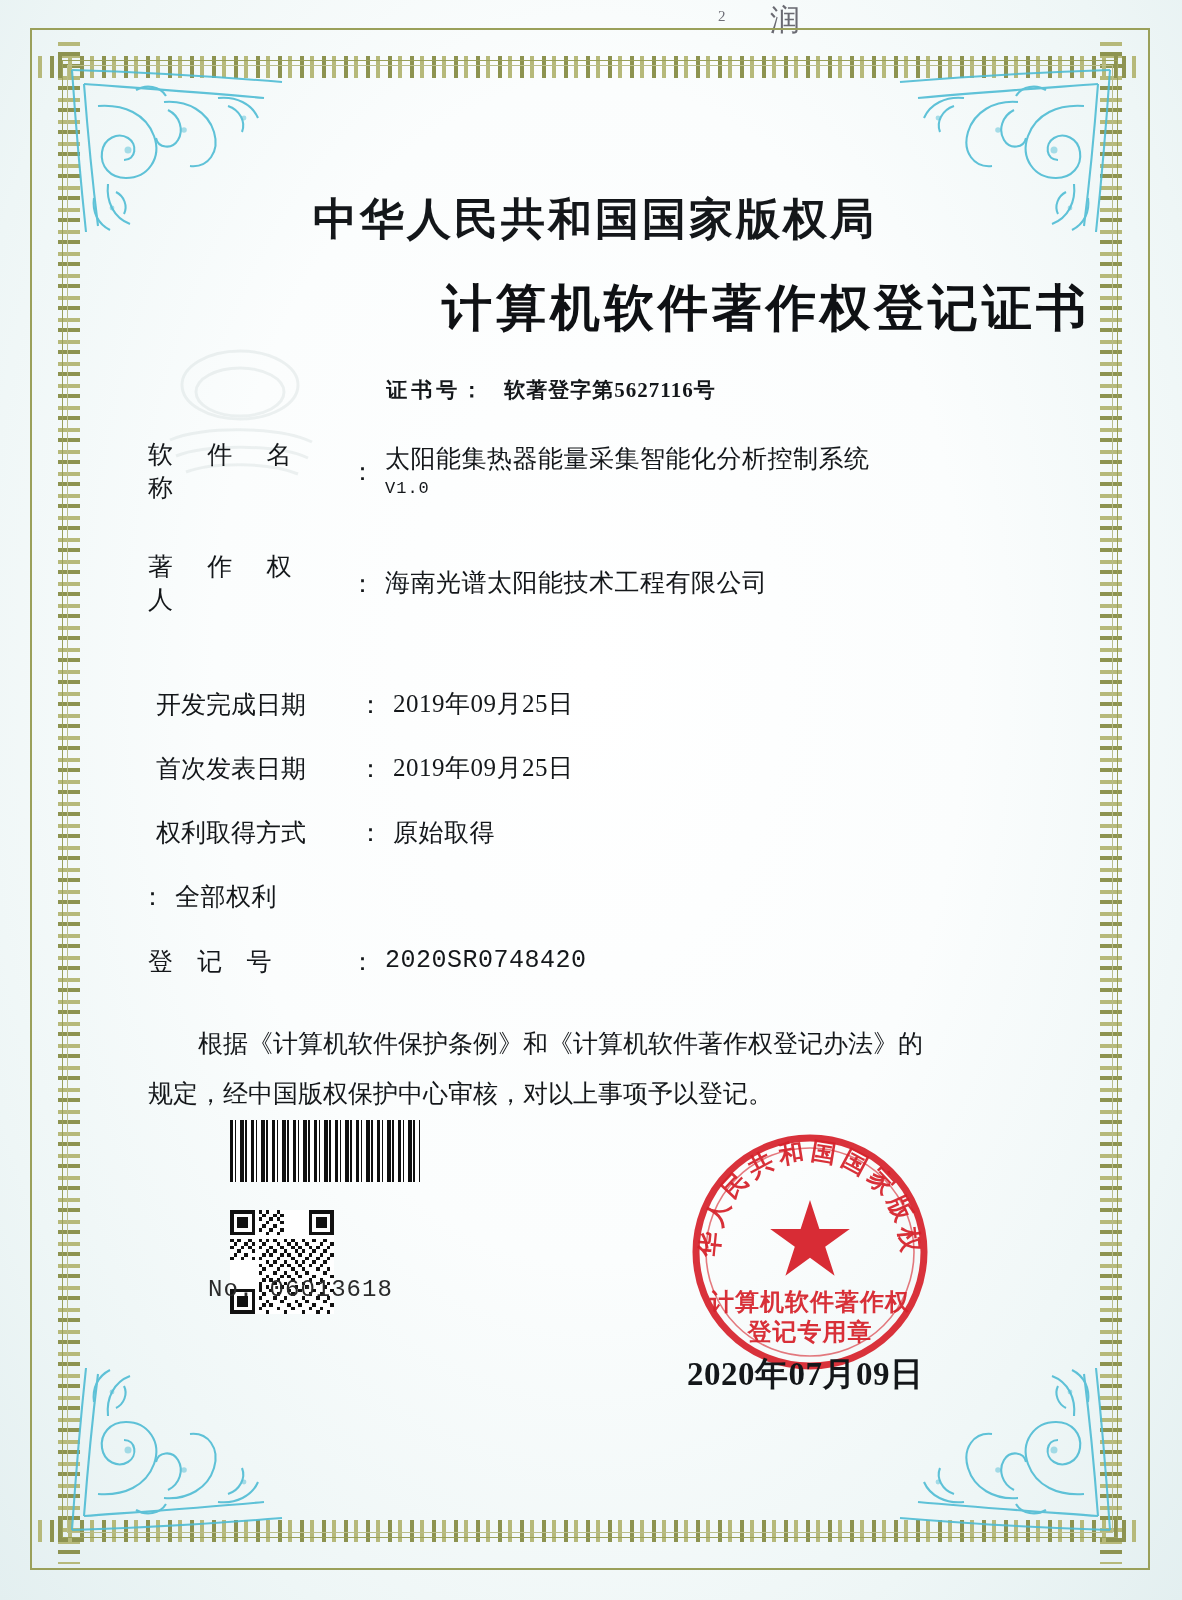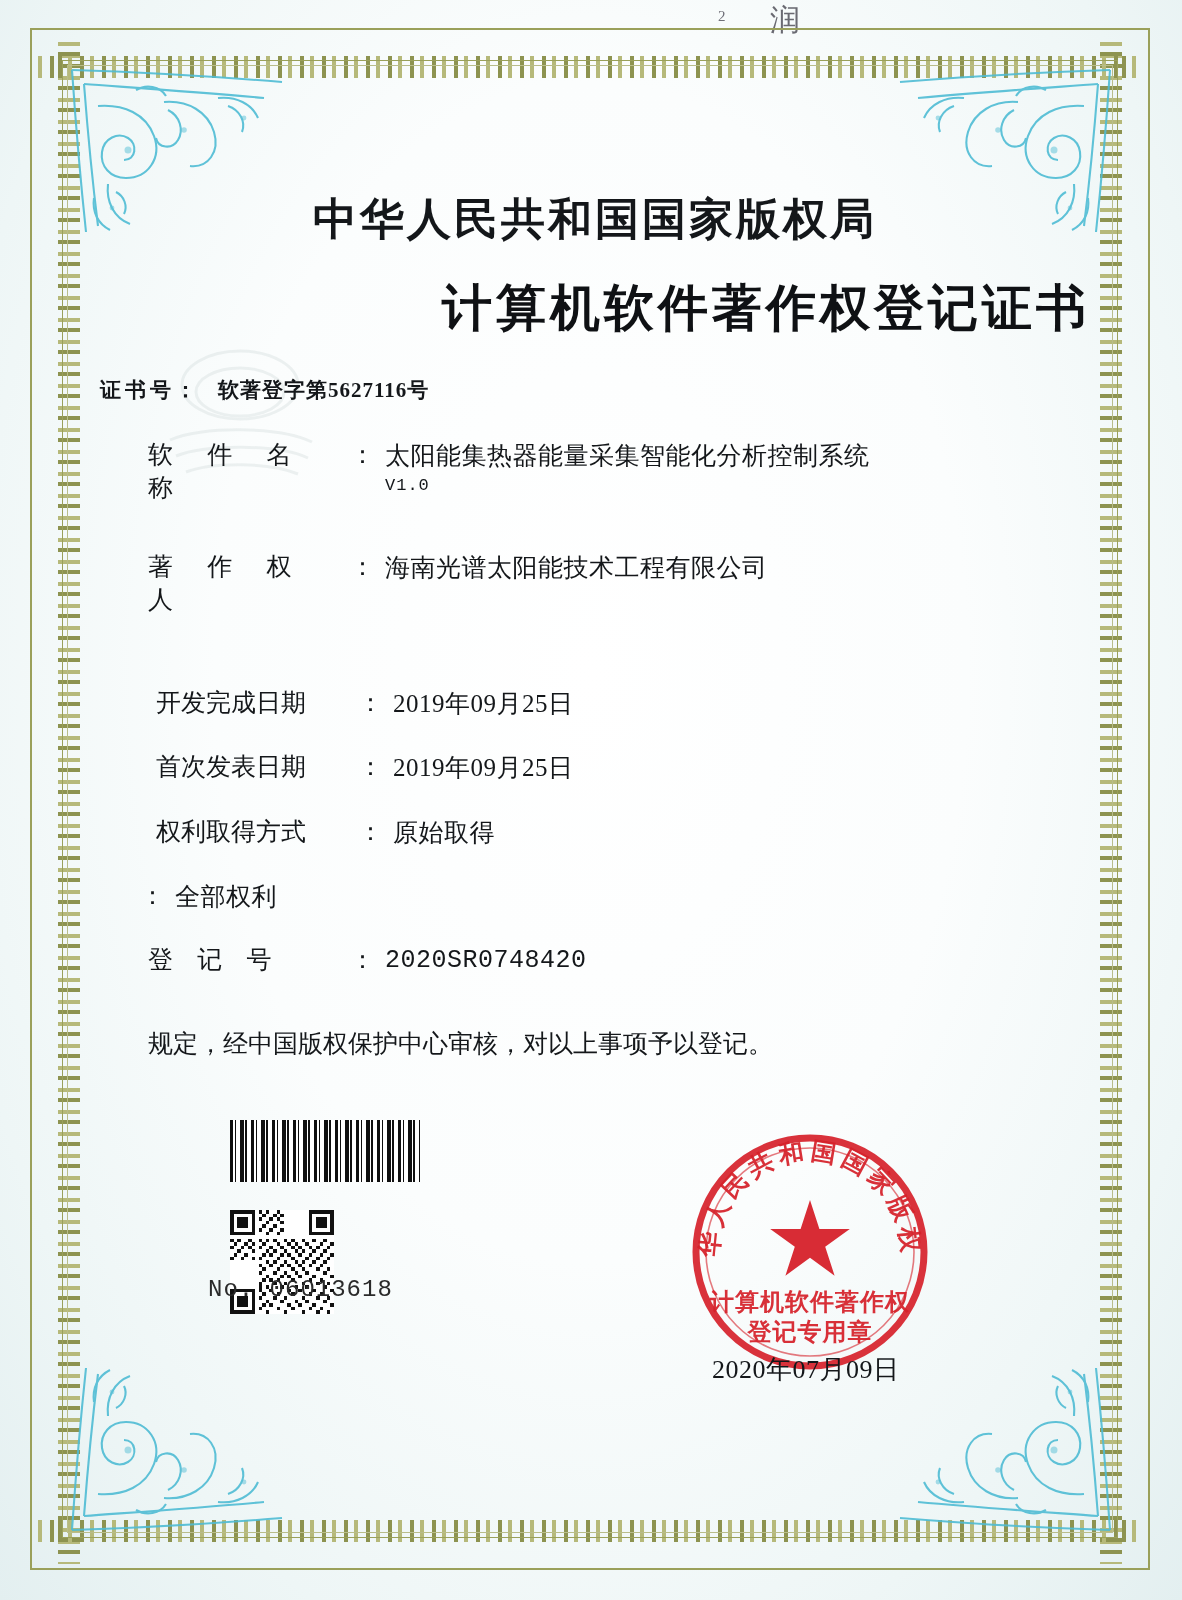--- a/index.html
+++ b/index.html
@@ -132,35 +132,35 @@
     font-family: "Liberation Serif", serif;
     font-size: 50px;
     font-weight: bold;
     letter-spacing: 4px;
     color: #0f1114;
     margin-top: 26px;
   }
 
   .cert-no-row {
     margin-top: 34px;
-    text-align: left;
+    text-align: center;
     padding-right: 88px;
     font-size: 21px;
     font-weight: bold;
     color: #14171a;
     letter-spacing: 1px;
   }
   .cert-no-row .label { letter-spacing: 4px; }
   .cert-no-row .value { margin-left: 18px; }
 
   .field-block { margin-top: 34px; padding-left: 48px; }
 
   .field-row {
     display: flex;
-    align-items: flex-start;
+    align-items: center;
     margin-bottom: 28px;
     font-size: 25px;
     color: #14171a;
   }
   .field-label {
     width: 210px;
     flex: 0 0 210px;
     font-weight: normal;
     letter-spacing: 0px;
   }
@@ -230,25 +230,26 @@
   
   .seal {
     position: absolute;
     left: 686px;
     top: 1128px;
     width: 248px;
     height: 248px;
   }
   .seal-date {
     position: absolute;
-    left: 712px;
+    left: 687px;
     top: 1352px;
-    font-size: 26px;
+    font-size: 33px;
     color: #14171a;
     letter-spacing: 0.5px;
+    font-weight: bold;
   }
 
   
   .hand-mark {
     position: absolute;
     color: #6f6f78;
     font-family: "Liberation Serif", serif;
   }
   .hand-1 { left: 718px; top: 8px; font-size: 15px; }
   .hand-2 { left: 770px; top: 0px; font-size: 30px; color: #6a6a72; }
@@ -434,20 +435,21 @@
 
       <div class="field-row">
         <span class="field-label sp4">登 记 号</span>
         <span class="field-colon">：</span>
         <span class="field-value mono">2020SR0748420</span>
       </div>
 
     </div>
 
     <div class="statement">
+      <p class="indent">根据《计算机软件保护条例》和《计算机软件著作权登记办法》的</p>
       <p>规定，经中国版权保护中心审核，对以上事项予以登记。</p>
     </div>
 
   </div>
 
   <div class="codes">
     <div class="barcode"></div>
     <div class="qr">
       <svg width="104" height="104" viewBox="0 0 29 29" xmlns="http://www.w3.org/2000/svg" shape-rendering="crispEdges">
         <rect width="29" height="29" fill="#ffffff"></rect>

